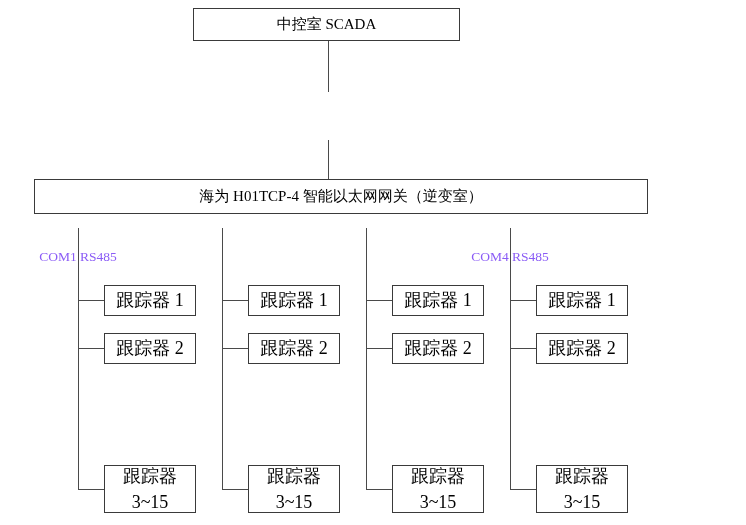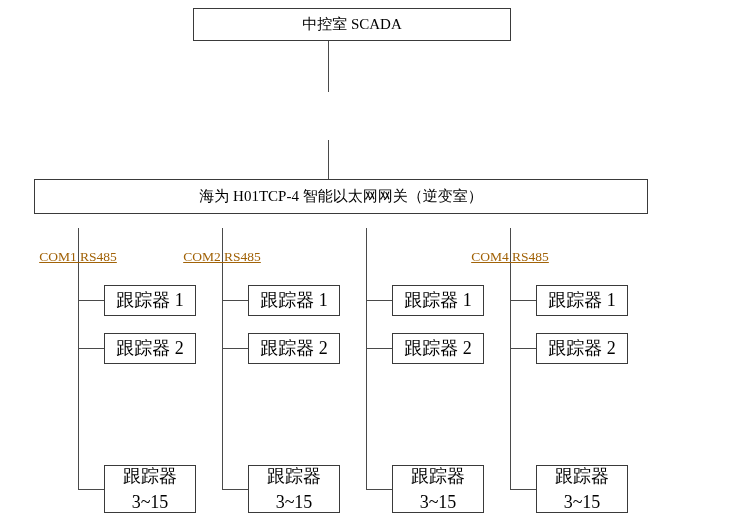--- a/index.html
+++ b/index.html
@@ -31,39 +31,38 @@
   }
   .line {
     position: absolute;
     background: #4a4a4a;
     z-index: 1;
   }
   .vline { width: 1px; }
   .hline { height: 1px; }
   .port-label {
     position: absolute;
-    color: #a16207;
+    color: #8b5cf6;
     text-align: center;
     z-index: 2;
     white-space: nowrap;
-    text-decoration: underline;
   }
   .scada-box   { font-size: 15px; }
   .switch-box  { font-size: 15px; }
   .gateway-box { font-size: 15px; }
   .tracker-box { font-size: 18px; }
   .tracker-box.two-line { line-height: 1.45; }
   .port-label  { font-size: 13.5px; }
 </style>
 </head>
 <body>
 
 <div id="canvas">
 
-  <div class="box scada-box" style="left:193px; top:8px; width:318px; height:33px;">
+  <div class="box scada-box" style="left:193px; top:8px; width:267px; height:33px;">
     <span>中控室 SCADA</span>
   </div>
 
   <div class="line vline" style="left:328px; top:41px; height:51px;"></div>
 
 
   <div class="line vline" style="left:328px; top:140px; height:53px;"></div>
 
   <div class="box gateway-box" style="left:34px; top:179px; width:614px; height:35px;">
     <span>海为 H01TCP-4 智能以太网网关（逆变室）</span>
@@ -79,21 +78,20 @@
   <div class="box tracker-box" style="left:104px; top:333px; width:92px; height:31px;">
     <span>跟踪器 2</span>
   </div>
   <div class="line hline" style="left:78px; top:489px; width:27px;"></div>
   <div class="box tracker-box two-line" style="left:104px; top:465px; width:92px; height:48px;">
     <span>跟踪器</span>
     <span>3~15</span>
   </div>
 
   <div class="line vline" style="left:222px; top:228px; height:261px;"></div>
-  <div class="port-label" style="left:172px; top:249px; width:100px;">COM2 RS485</div>
   <div class="line hline" style="left:222px; top:300px; width:27px;"></div>
   <div class="box tracker-box" style="left:248px; top:285px; width:92px; height:31px;">
     <span>跟踪器 1</span>
   </div>
   <div class="line hline" style="left:222px; top:348px; width:27px;"></div>
   <div class="box tracker-box" style="left:248px; top:333px; width:92px; height:31px;">
     <span>跟踪器 2</span>
   </div>
   <div class="line hline" style="left:222px; top:489px; width:27px;"></div>
   <div class="box tracker-box two-line" style="left:248px; top:465px; width:92px; height:48px;">

